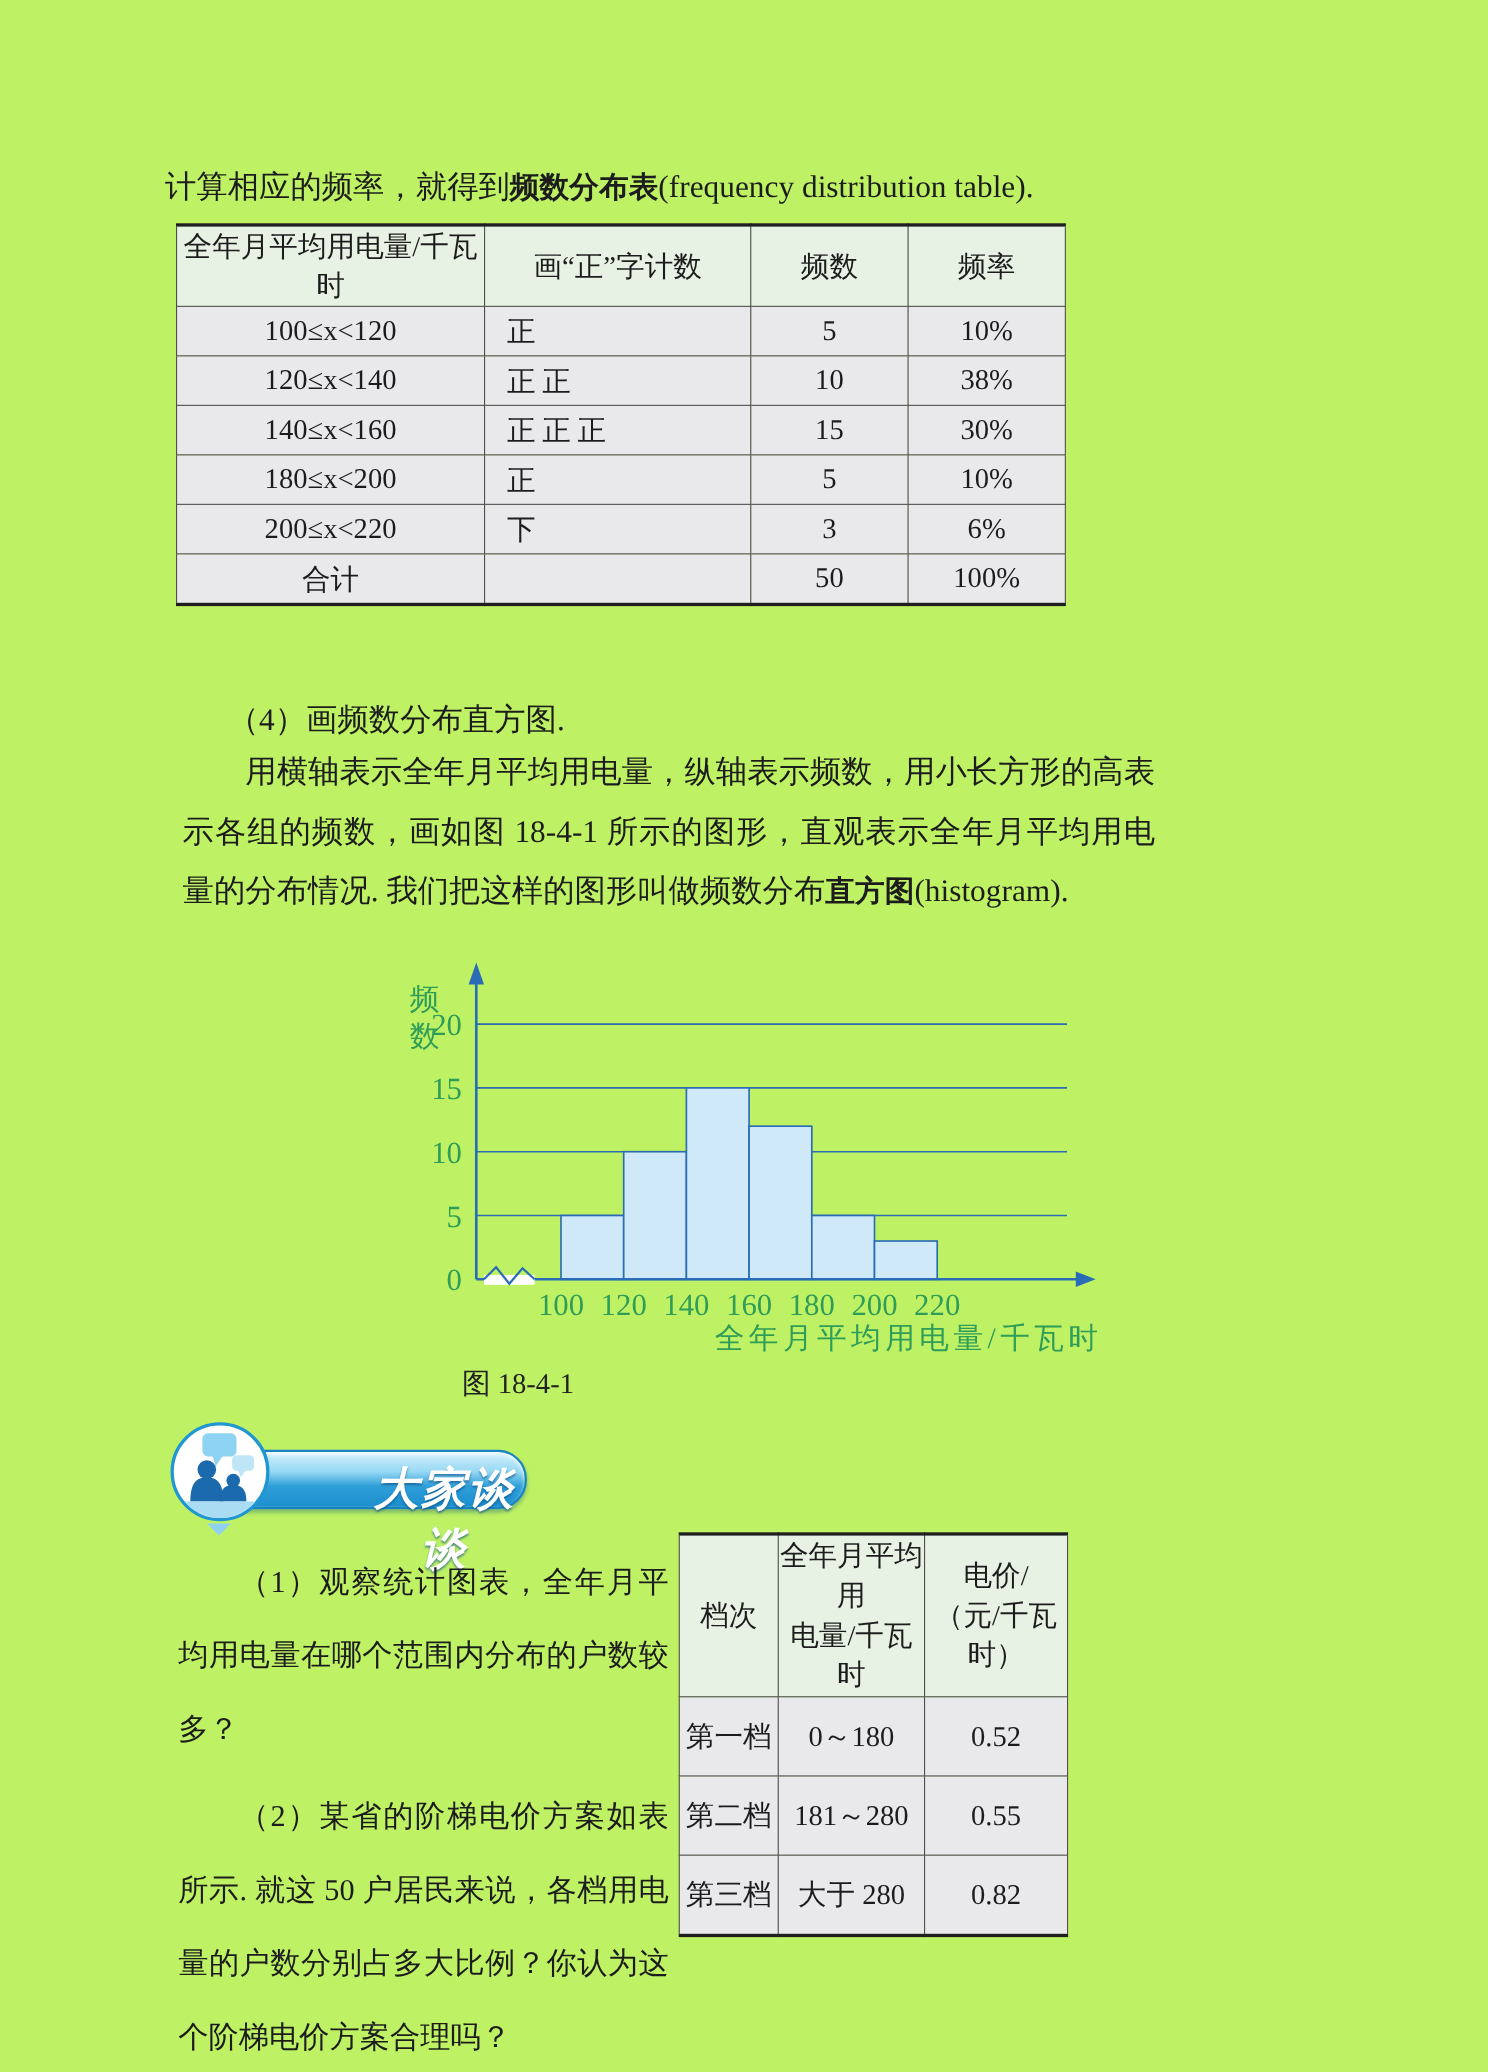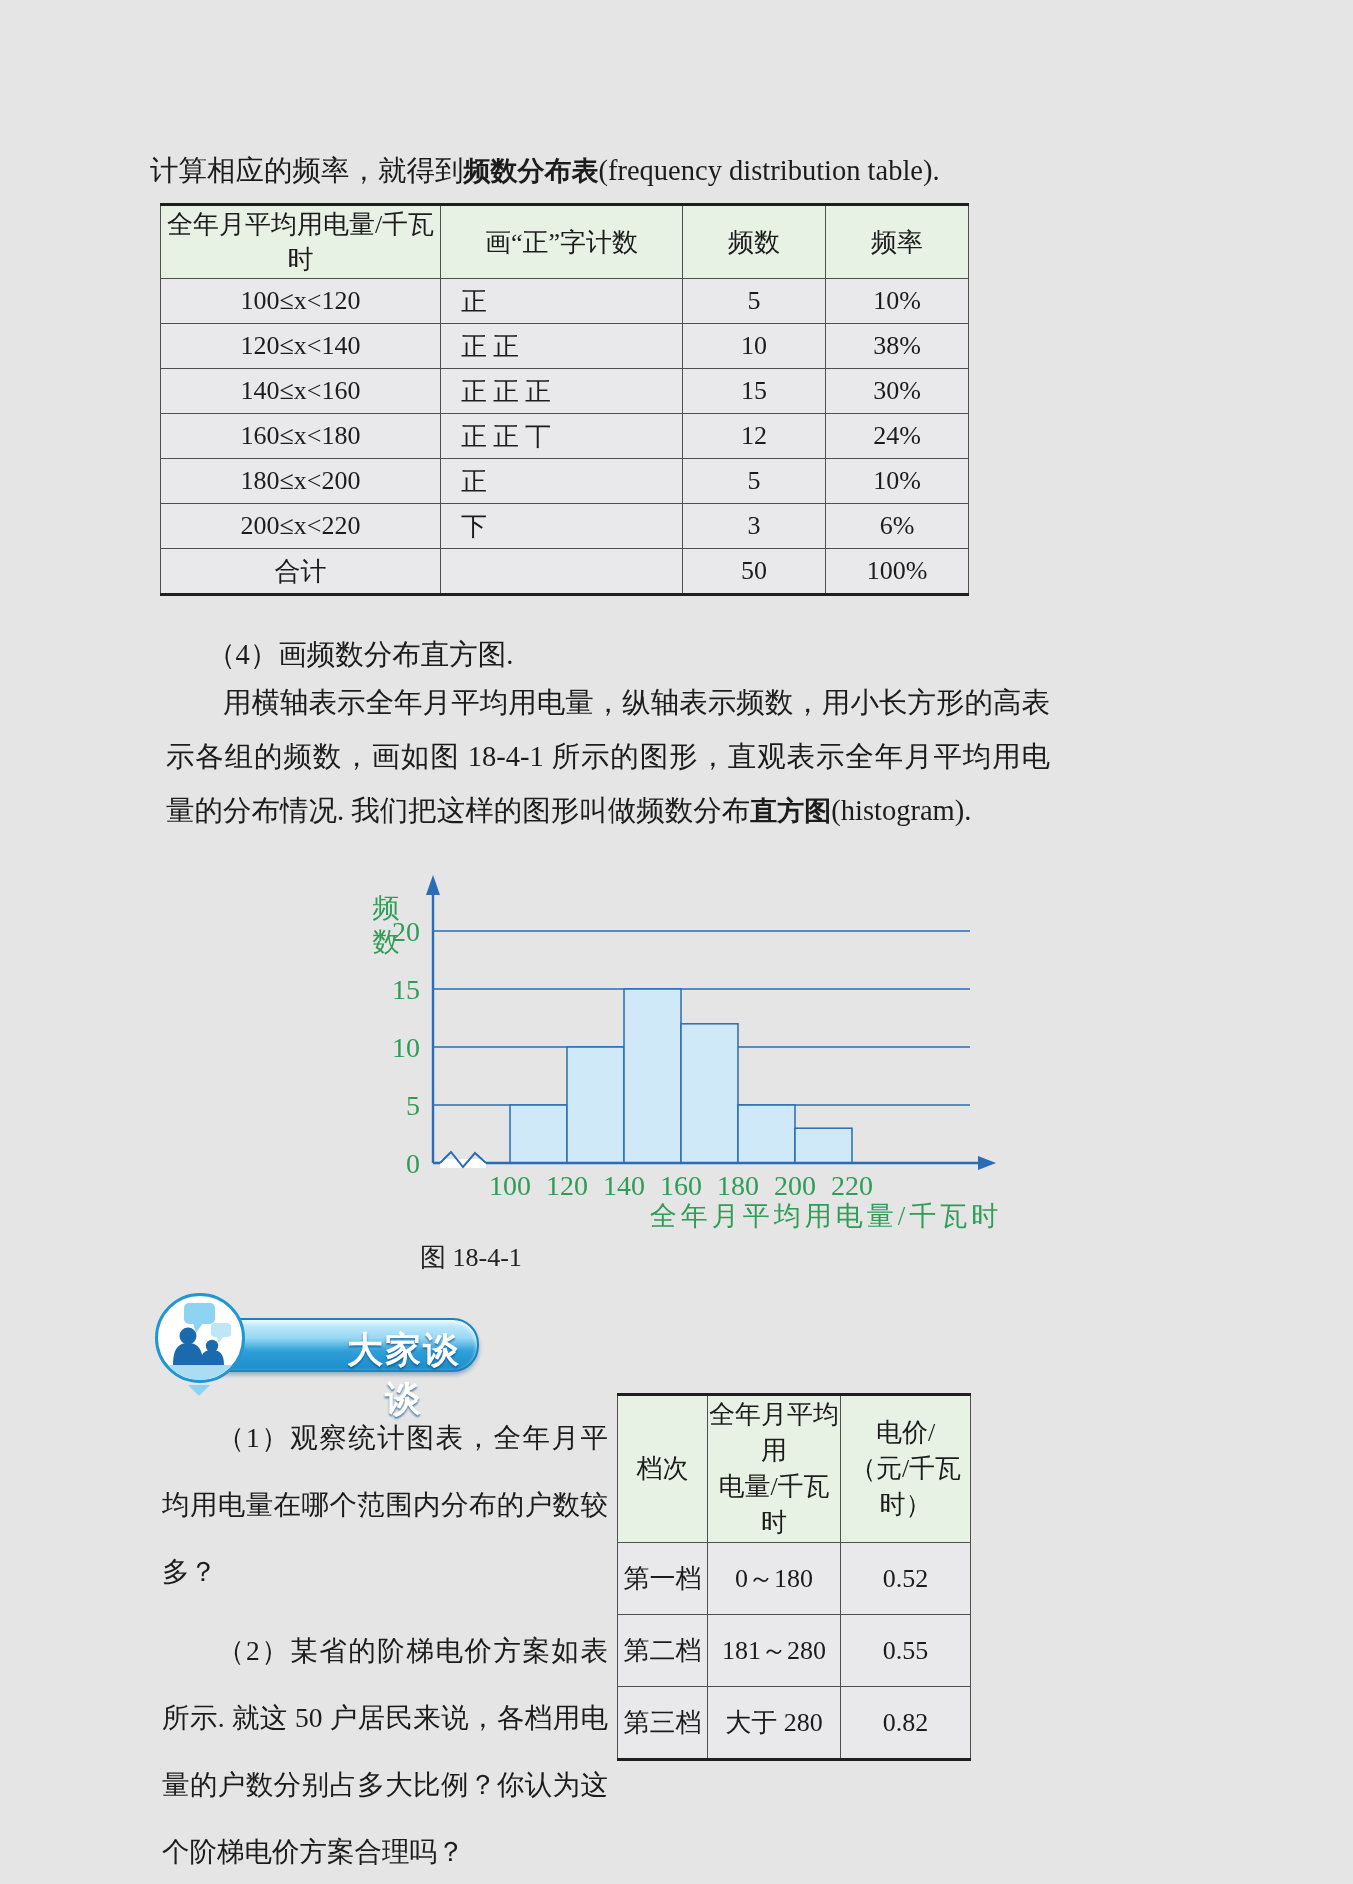--- a/index.html
+++ b/index.html
@@ -1,17 +1,17 @@
 <!DOCTYPE html>
 <html><head>
 <meta charset="utf-8">
 <style>
   html,body{margin:0;padding:0;background:#ffffff;}
   .page{
-    position:relative;width:1353px;height:1884px;background:#e5e5e5;overflow:hidden;
+    position:relative;width:1353px;height:1884px;background:#bef264;overflow:hidden;
     font-family:"Liberation Serif","DejaVu Serif",serif;color:#1c1c1c;
   }
   
   .intro{position:absolute;left:150px;top:150px;width:900px;margin:0;font-size:28.5px;line-height:42px;}
   .bold-seg{font-weight:bold;font-family:"DejaVu Sans","Liberation Sans",sans-serif;font-size:27px;}
 
   
   .freq-table{
     position:absolute;left:160px;top:203px;width:808px;border-collapse:collapse;
     font-size:26px;border-top:3px solid #1f1f1f;border-bottom:3px solid #1f1f1f;table-layout:fixed;
@@ -33,22 +33,22 @@
   .chart-figure svg text{font-family:"Liberation Serif","DejaVu Serif",serif;}
   .fig-caption{position:absolute;left:420px;top:1240px;width:290px;text-align:left;font-size:26px;color:#222;}
 
   
   .badge{position:absolute;left:155px;top:1293px;width:335px;height:110px;}
   .badge-pill{position:absolute;left:22px;top:25px;width:298px;height:50px;border-radius:26px;
     background:linear-gradient(#d2f0fc 0%,#96d8f4 36%,#2f9fd8 62%,#1a8ecd 100%);
     border:2px solid #1984bf;
     box-shadow:0 3px 4px rgba(0,70,120,.35), inset 0 2px 4px rgba(255,255,255,.85);}
   .badge-label{position:absolute;left:150px;top:6px;width:150px;text-align:center;
-    font-family:"Liberation Sans","DejaVu Sans",sans-serif;font-size:36px;font-weight:bold;color:#ffffff;
-    letter-spacing:2px;text-shadow:0 2px 2px rgba(8,76,134,.65);}
+    font-family:"Liberation Sans","DejaVu Sans",sans-serif;font-size:41px;font-weight:bold;color:#ffffff;
+    letter-spacing:2px;text-shadow:0 2px 2px rgba(8,76,134,.65);font-style:italic;}
   .badge-circle{position:absolute;left:0;top:0;width:84px;height:84px;border-radius:50%;
     background:#ffffff;border:3px solid #2097d3;overflow:hidden;}
   .badge-circle::after{content:'';position:absolute;left:0;bottom:0;width:100%;height:15px;background:#aadcf4;}
   .badge-arrow{position:absolute;left:33px;top:92px;width:0;height:0;
     border-left:11px solid transparent;border-right:11px solid transparent;border-top:11px solid #8fd2f0;}
 
   
   .questions{position:absolute;left:150px;top:1392px;width:470px;font-size:27.5px;line-height:67px;text-align:justify;}
   .questions p{margin:12px;text-indent:2em;}
 
@@ -101,26 +101,20 @@
         <td class="c-range">120≤x&lt;140</td>
         <td class="c-tally">正正</td>
         <td class="c-freq">10</td>
         <td class="c-rate">38%</td>
       </tr>
       <tr>
         <td class="c-range">140≤x&lt;160</td>
         <td class="c-tally">正正正</td>
         <td class="c-freq">15</td>
         <td class="c-rate">30%</td>
-      </tr>
-      <tr>
-        <td class="c-range">160≤x&lt;180</td>
-        <td class="c-tally">正正丅</td>
-        <td class="c-freq">12</td>
-        <td class="c-rate">24%</td>
       </tr>
       <tr>
         <td class="c-range">180≤x&lt;200</td>
         <td class="c-tally">正</td>
         <td class="c-freq">5</td>
         <td class="c-rate">10%</td>
       </tr>
       <tr>
         <td class="c-range">200≤x&lt;220</td>
         <td class="c-tally">下</td>

